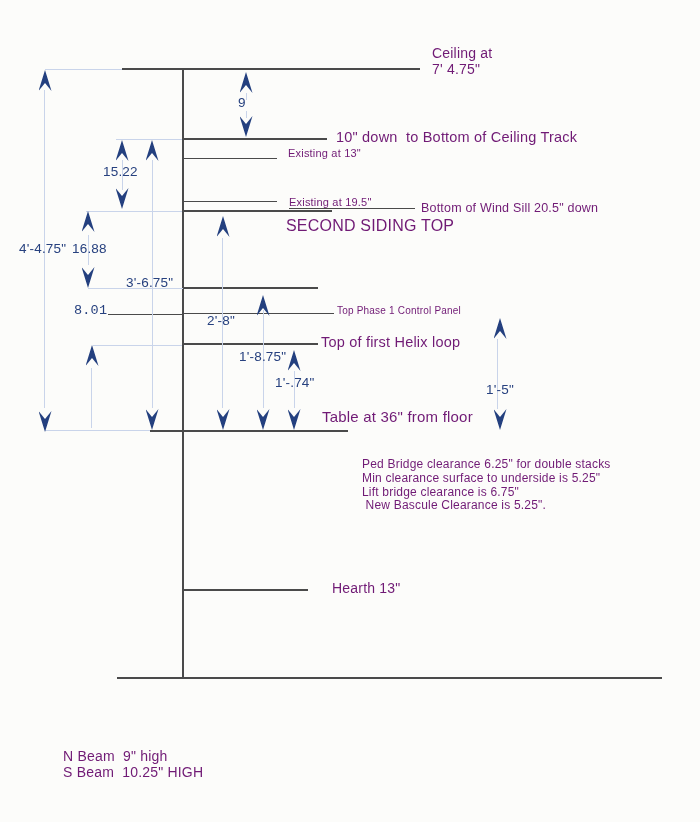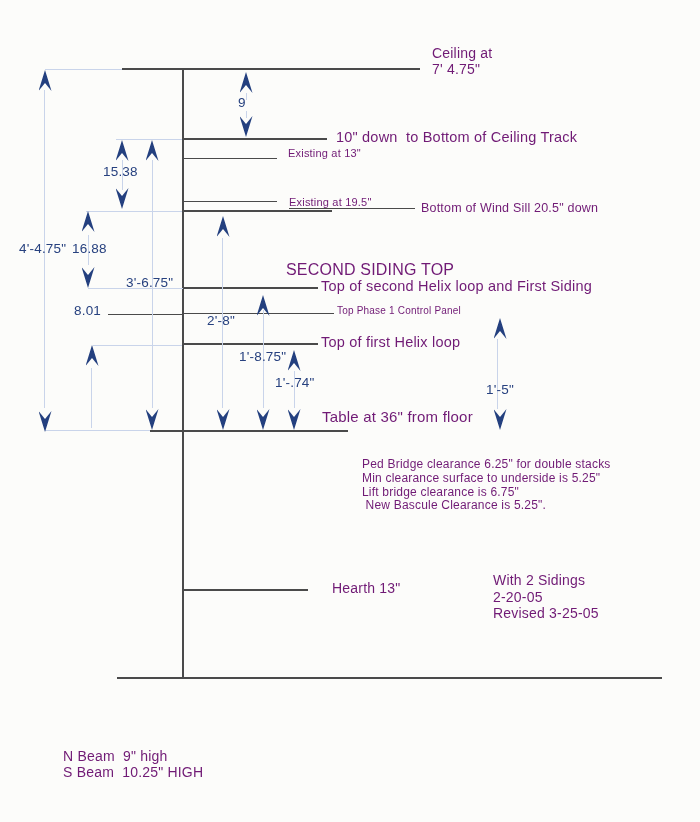--- a/index.html
+++ b/index.html
@@ -69,43 +69,39 @@
     <div class="arrow up" style="left: 85.5px; top: 345px;"></div>
     <div class="arrow up" style="left: 216.5px; top: 216px;"></div>
     <div class="arrow down" style="left: 216.5px; top: 409px;"></div>
     <div class="arrow up" style="left: 256.5px; top: 295px;"></div>
     <div class="arrow down" style="left: 256.5px; top: 409px;"></div>
     <div class="arrow up" style="left: 287.5px; top: 350px;"></div>
     <div class="arrow down" style="left: 287.5px; top: 409px;"></div>
     <div class="arrow up" style="left: 493.5px; top: 318px;"></div>
     <div class="arrow down" style="left: 493.5px; top: 409px;"></div>
     <div class="dim-label" style="left: 238px; top: 96px;">9</div>
-    <div class="dim-label" style="left: 103px; top: 165px;">15.38</div>
+    <div class="dim-label" style="left: 103px; top: 165px;">15.22</div>
     <div class="dim-label" style="left: 19px; top: 242px;">4'-4.75"</div>
     <div class="dim-label" style="left: 72px; top: 242px;">16.88</div>
     <div class="dim-label" style="left: 126px; top: 276px;">3'-6.75"</div>
-    <div class="dim-label" style="left: 74px; top: 304px;">8.01</div>
+    <div class="dim-label" style="left: 74px; top: 304px; font-family: Liberation Mono, monospace;">8.01</div>
     <div class="dim-label" style="left: 207px; top: 314px;">2'-8"</div>
     <div class="dim-label" style="left: 239px; top: 350px;">1'-8.75"</div>
     <div class="dim-label" style="left: 275px; top: 376px;">1'-.74"</div>
     <div class="dim-label" style="left: 486px; top: 383px;">1'-5"</div>
     <div class="note" style="left: 432px; top: 46px; font-size: 14px; line-height: 15.5px;">Ceiling at
 7' 4.75"</div>
     <div class="note" style="left: 336px; top: 129px; font-size: 14.5px; line-height: 16px;">10" down  to Bottom of Ceiling Track</div>
     <div class="note" style="left: 288px; top: 147px; font-size: 11px; line-height: 12px;">Existing at 13"</div>
     <div class="note" style="left: 289px; top: 196px; font-size: 11px; line-height: 12px;">Existing at 19.5"</div>
     <div class="note" style="left: 421px; top: 201px; font-size: 12.5px; line-height: 14px;">Bottom of Wind Sill 20.5" down</div>
-    <div class="note" style="left: 286px; top: 217px; font-size: 16px; line-height: 17px; margin-top: 44px;">SECOND SIDING TOP</div>
-    <div class="note" style="left: 321px; top: 278px; font-size: 14.5px; line-height: 16px;">Top of second Helix loop and First Siding</div>
+    <div class="note" style="left: 286px; top: 217px; font-size: 16px; line-height: 17px;">SECOND SIDING TOP</div>
     <div class="note" style="left: 337px; top: 304px; font-size: 10px; line-height: 14px;">Top Phase 1 Control Panel</div>
     <div class="note" style="left: 321px; top: 334px; font-size: 14.5px; line-height: 16px;">Top of first Helix loop</div>
     <div class="note" style="left: 322px; top: 409px; font-size: 15px; line-height: 16px;">Table at 36" from floor</div>
     <div class="note" style="left: 362px; top: 458px; font-size: 12px; line-height: 13.8px;">Ped Bridge clearance 6.25" for double stacks
 Min clearance surface to underside is 5.25"
 Lift bridge clearance is 6.75"
  New Bascule Clearance is 5.25".</div>
     <div class="note" style="left: 332px; top: 581px; font-size: 14px; line-height: 15px;">Hearth 13"</div>
-    <div class="note" style="left: 493px; top: 572px; font-size: 14px; line-height: 16.5px;">With 2 Sidings
-2-20-05
-Revised 3-25-05</div>
     <div class="note" style="left: 63px; top: 749px; font-size: 14px; line-height: 15.5px;">N Beam  9" high
 S Beam  10.25" HIGH</div>
   </div>
 
 </body></html>

